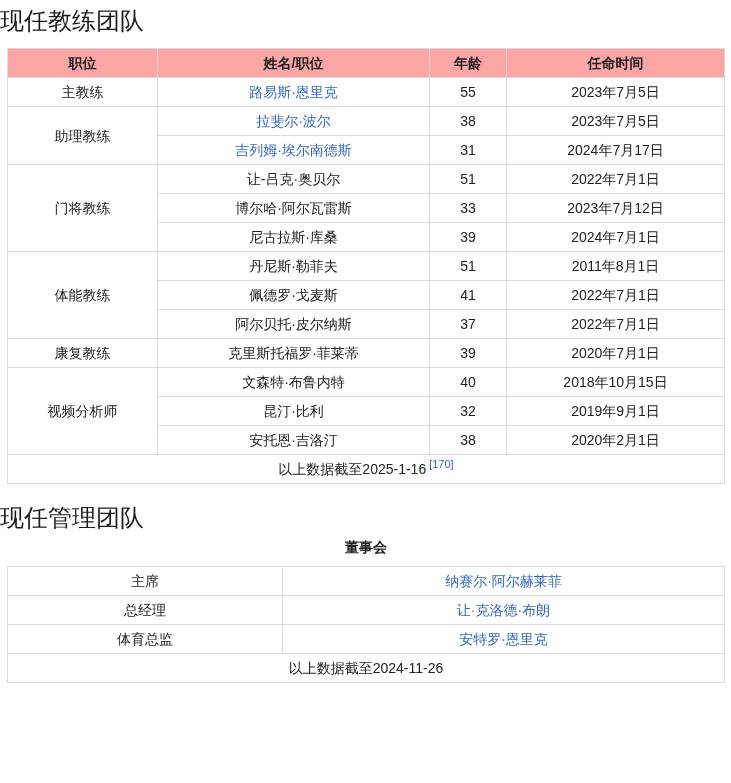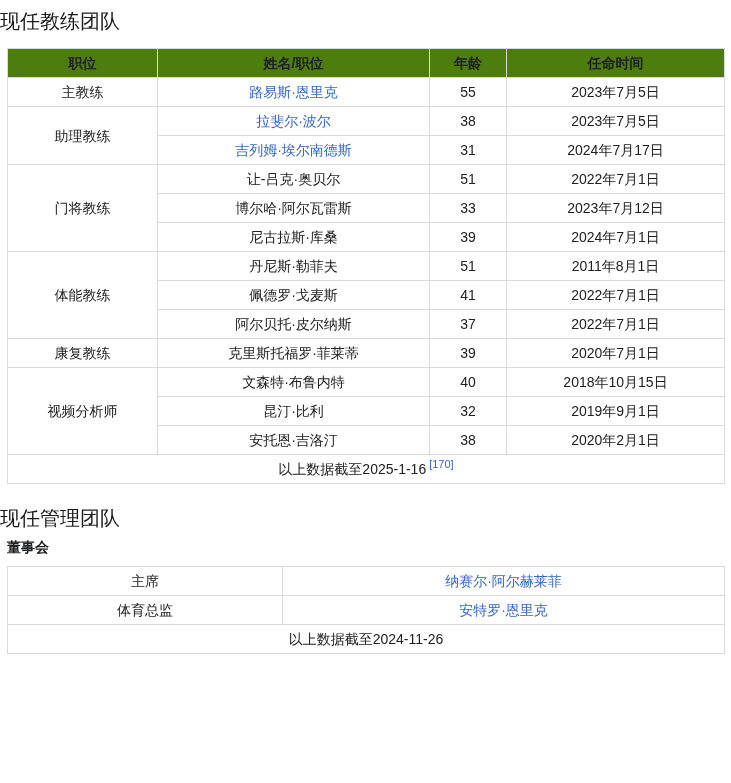--- a/index.html
+++ b/index.html
@@ -6,21 +6,21 @@
   html, body { background: #ffffff; }
   body {
     width: 731px;
     height: 783px;
     font-family: "Liberation Sans", "DejaVu Sans", sans-serif;
     color: #202122;
     overflow: hidden;
     position: relative;
   }
   h2.section-heading {
-    font-size: 20px;
+    font-size: 24px;
     line-height: 26px;
     font-weight: 400;
     color: #1b1b1b;
     margin: 8px 0 14px 0;
   }
   h2.second { margin-top: 21px; margin-bottom: 8px; }
 
   table.wiki {
     border-collapse: collapse;
     table-layout: fixed;
@@ -31,21 +31,21 @@
   table.wiki th, table.wiki td {
     border: 1px solid #d8dadd;
     text-align: center;
     vertical-align: middle;
     height: 29px;
     padding: 2px 4px;
     line-height: 18px;
     color: #202122;
   }
   table.wiki thead th {
-    background: #4d7c0f;
+    background: #fca5a5;
     font-weight: 700;
   }
   table.wiki th.rowhead {
     background: #ffffff;
     font-weight: 400;
   }
   table.wiki a {
     color: #3366cc;
     text-decoration: none;
     cursor: pointer;
@@ -56,21 +56,21 @@
     font-size: 11px;
     line-height: 0;
     vertical-align: super;
     margin-left: 3px;
   }
   caption.board-caption {
     font-weight: 700;
     font-size: 14px;
     color: #202122;
     padding-bottom: 9px;
-    text-align: left;
+    text-align: center;
     caption-side: top;
   }
 </style>
 </head>
 <body>
 
 <h2 class="section-heading">现任教练团队</h2>
 
 <table class="wiki">
   <colgroup>
@@ -176,20 +176,24 @@
   <colgroup>
     <col style="width:275px">
     <col style="width:442px">
   </colgroup>
   <tbody id="board-body">
       <tr>
         <th class="rowhead">主席</th>
         <td><a>纳赛尔·阿尔赫莱菲</a></td>
       </tr>
       <tr>
+        <th class="rowhead">总经理</th>
+        <td><a>让·克洛德·布朗</a></td>
+      </tr>
+      <tr>
         <th class="rowhead">体育总监</th>
         <td><a>安特罗·恩里克</a></td>
       </tr>
     </tbody>
   <tbody>
     <tr>
       <td colspan="2" class="footer-cell-board">
         <span>以上数据截至2024-11-26</span>
       </td>
     </tr>

